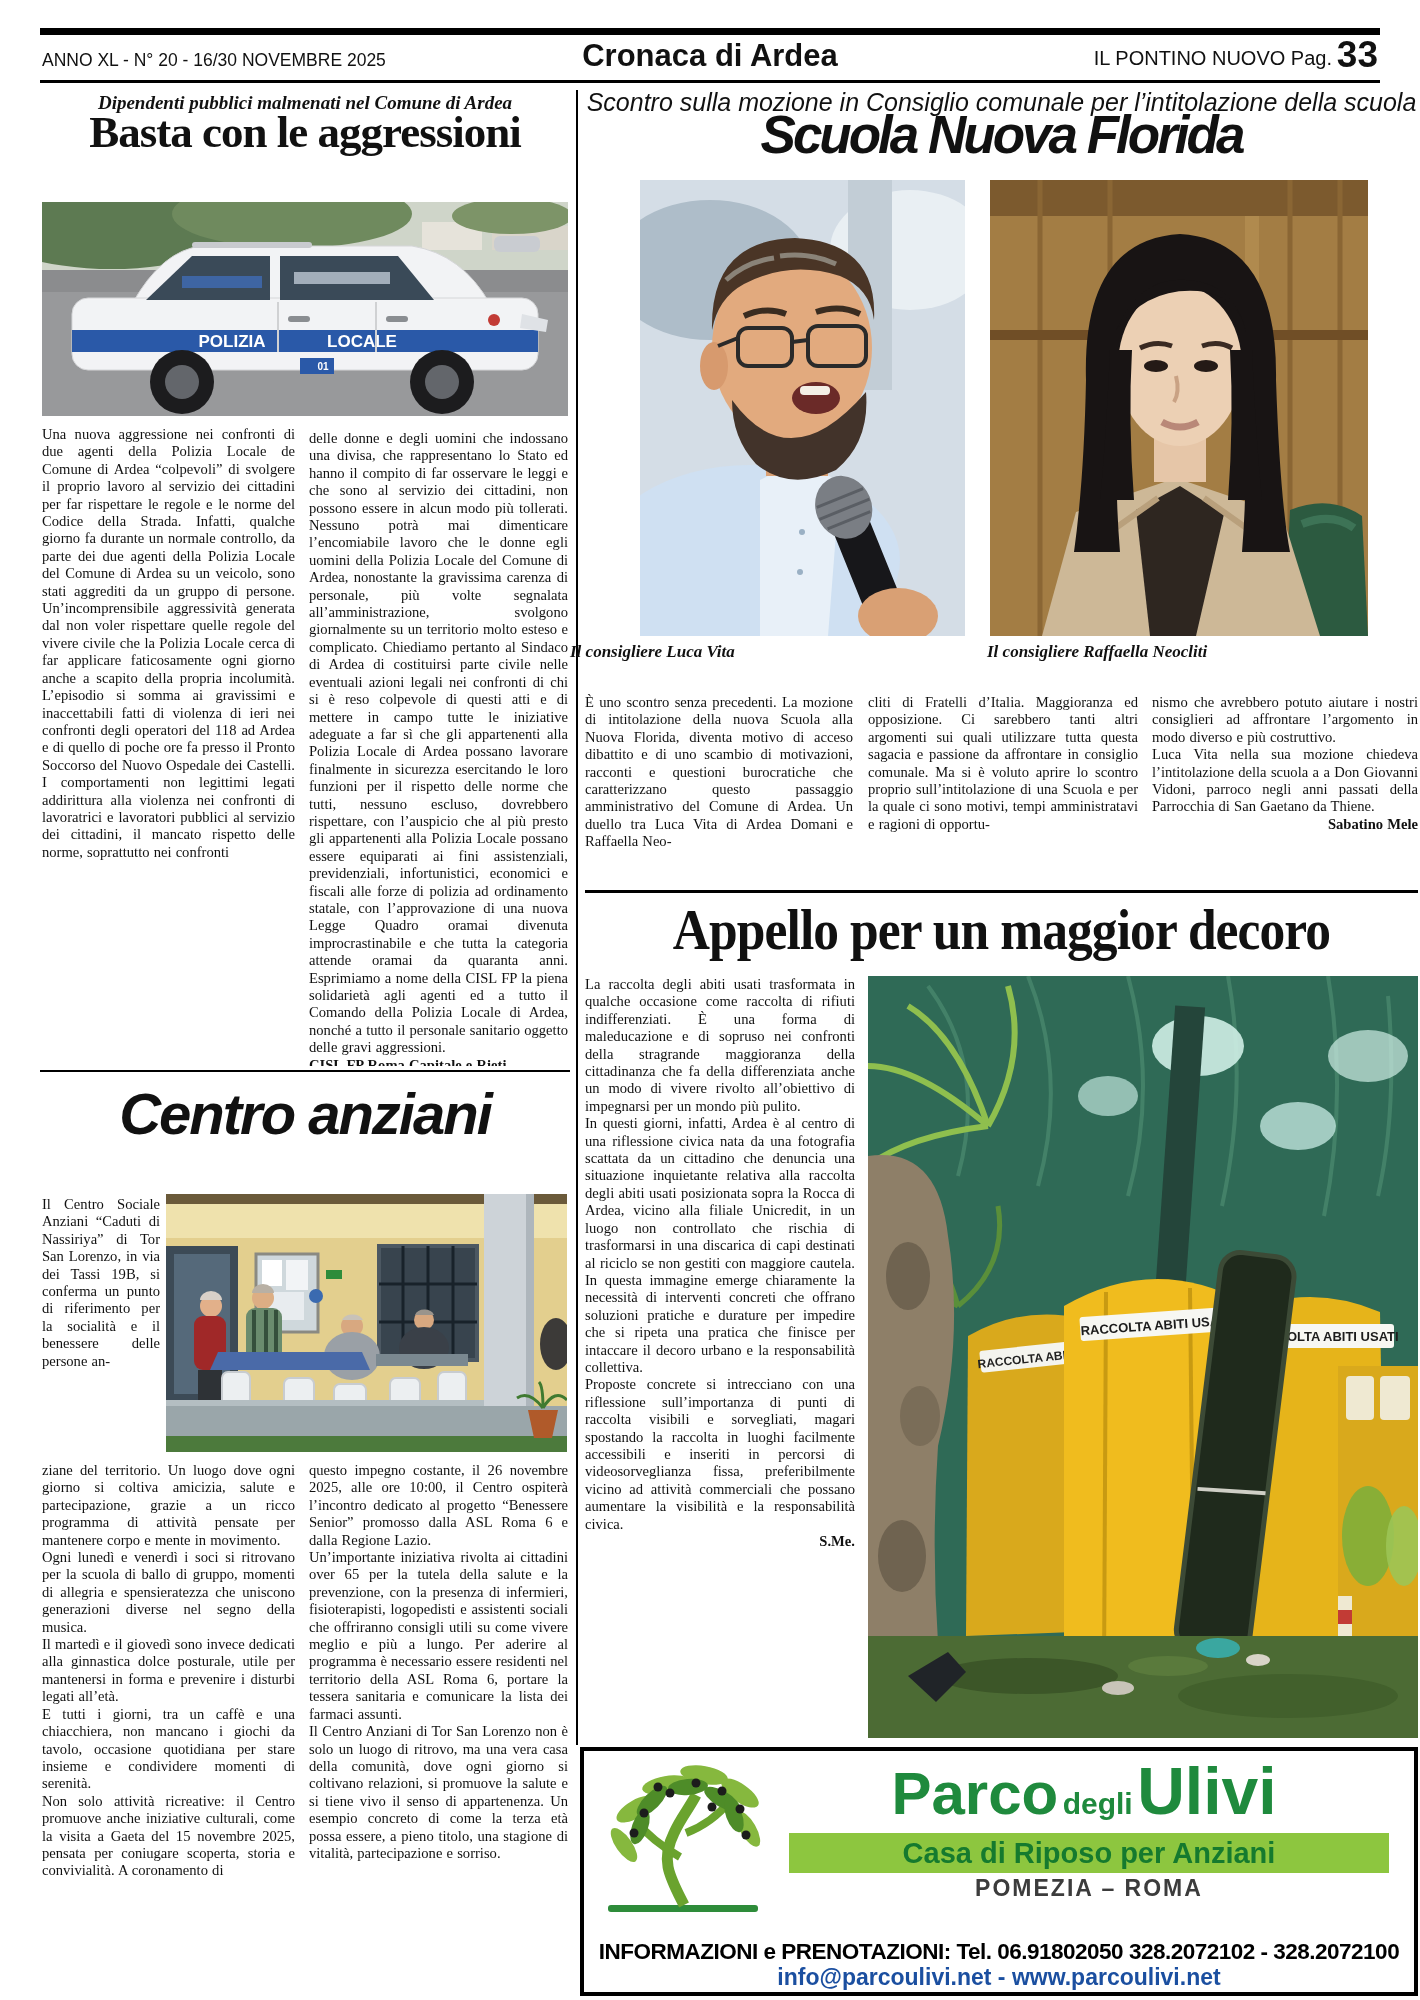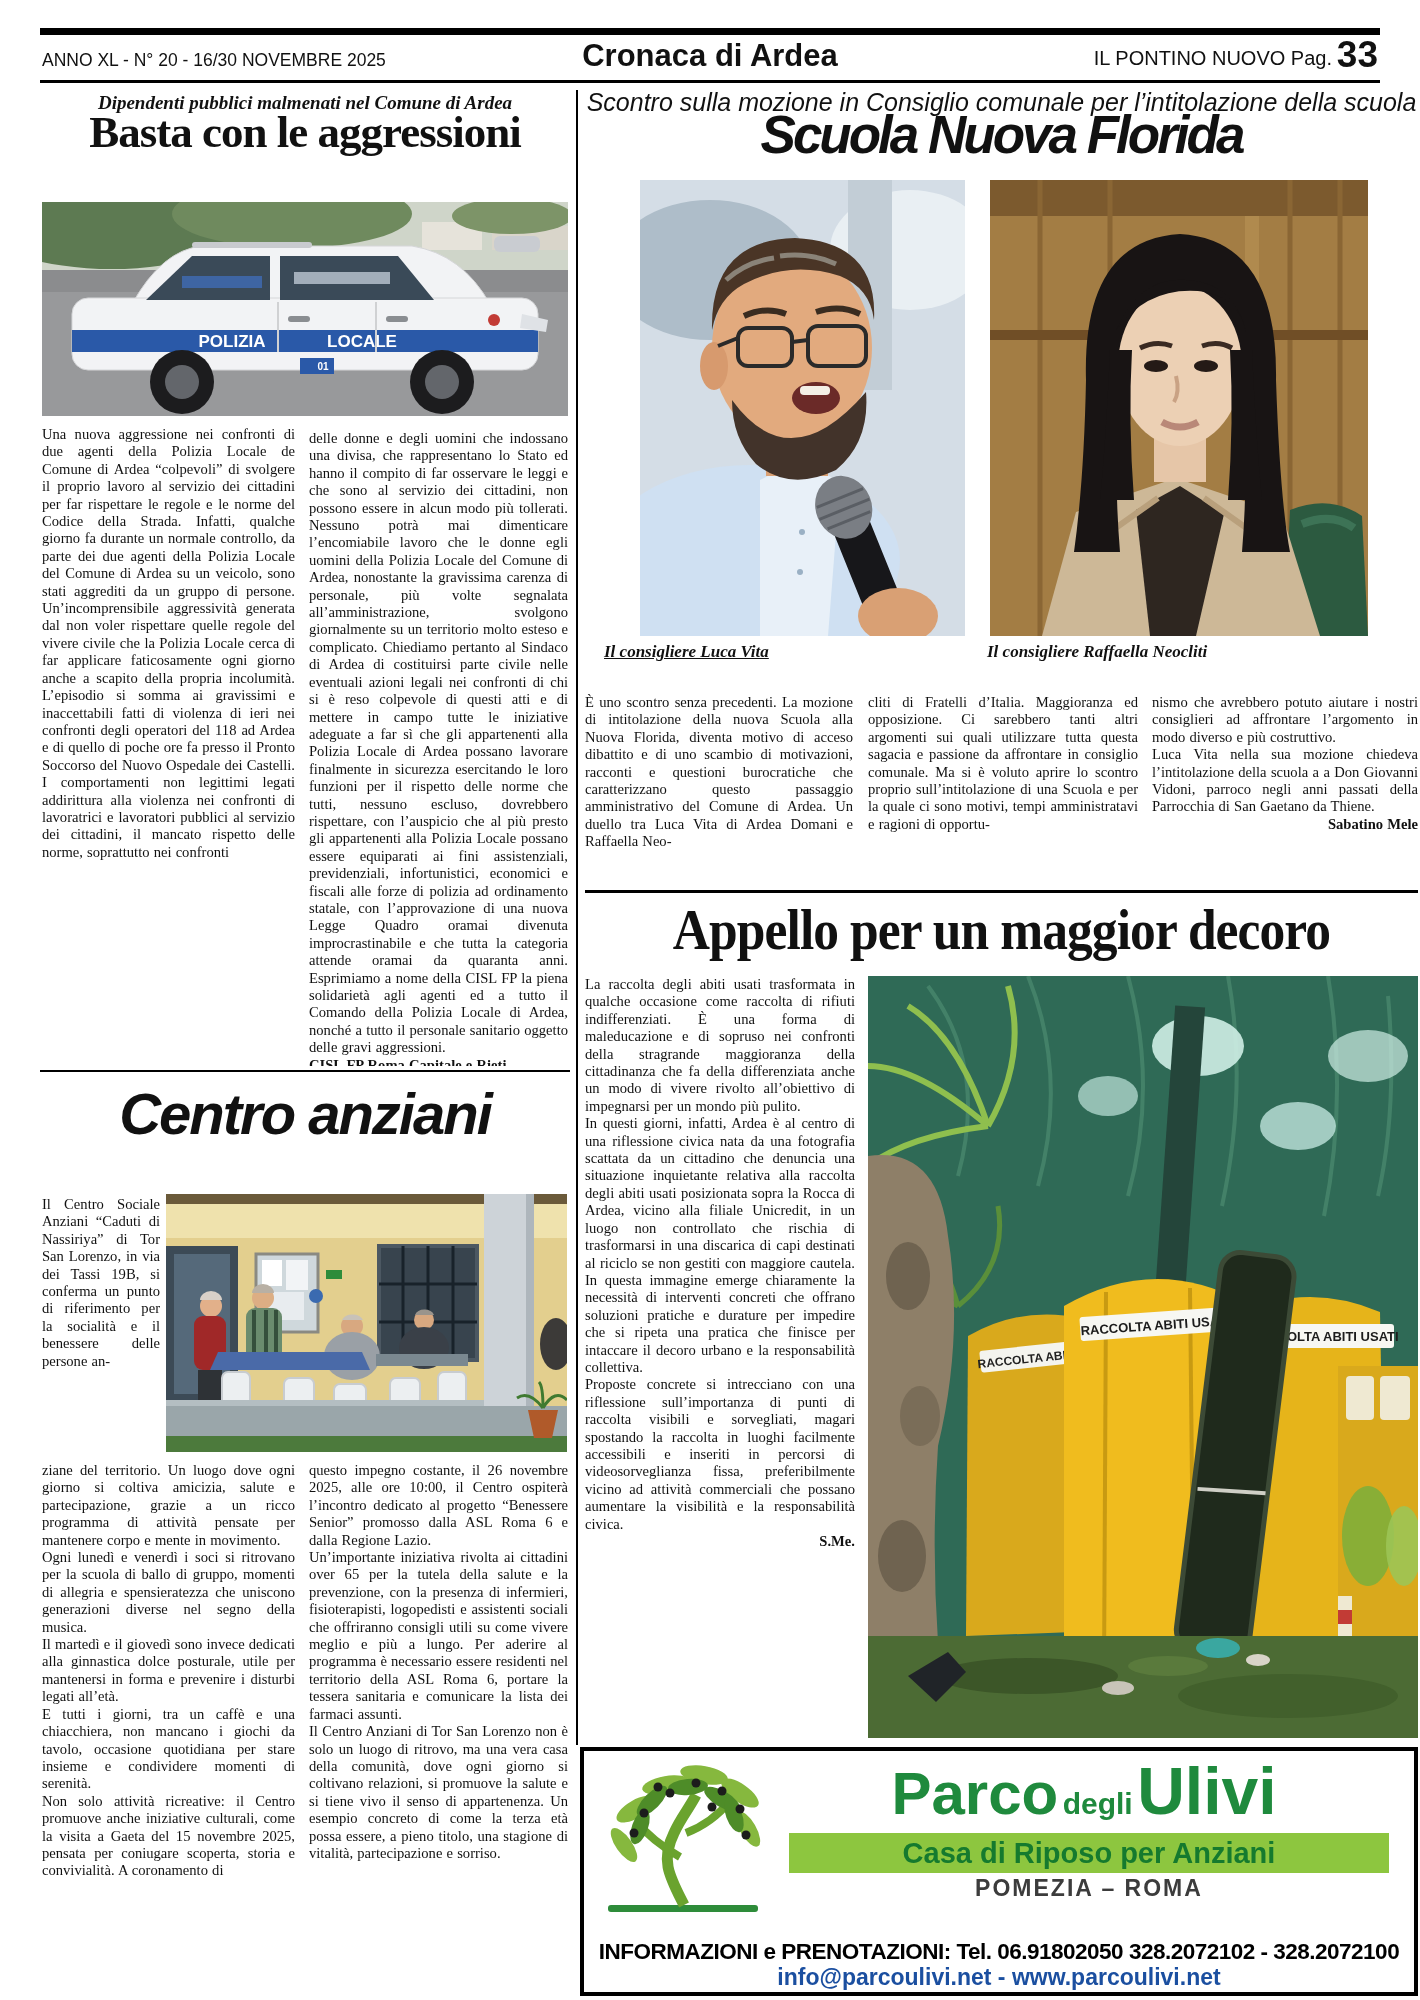--- a/index.html
+++ b/index.html
@@ -236,21 +236,21 @@
       <path d="M120 170 q-4 90 -10 150 l34 0 q-6 -80 -2 -150 Z" fill="#181414"></path>
       <path d="M262 170 q4 90 10 150 l-34 0 q6 -80 2 -150 Z" fill="#181414"></path>
       <path d="M150 168 q16 -8 32 -2 M212 166 q16 -6 30 2" stroke="#3a2a22" stroke-width="5" fill="none"></path>
       <ellipse cx="166" cy="186" rx="12" ry="6" fill="#241a16"></ellipse>
       <ellipse cx="216" cy="186" rx="12" ry="6" fill="#241a16"></ellipse>
       <path d="M186 196 q4 16 -2 26" stroke="#c9a284" stroke-width="4" fill="none"></path>
       <path d="M172 242 q18 10 36 0" stroke="#b98878" stroke-width="7" fill="none"></path>
     </svg>
   </div>
 
-  <div class="abs caption" style="left:604px;top:642px;width:380px;text-decoration:underline;">Il consigliere Luca Vita</div>
+  <div class="abs caption" style="left:570px;top:642px;width:380px;">Il consigliere Luca Vita</div>
   <div class="abs caption" style="left:987px;top:642px;width:400px;">Il consigliere Raffaella Neocliti</div>
 
   <div class="col" style="left:585px;top:694px;width:268px;height:192px;">
     <p>È uno scontro senza precedenti. La mozione di intitolazione della nuova Scuola alla Nuova Florida, diventa motivo di acceso dibattito e di uno scambio di motivazioni, racconti e questioni burocratiche che caratterizzano questo passaggio amministrativo del Comune di Ardea. Un duello tra Luca Vita di Ardea Domani e Raffaella Neo-</p>
   </div>
   <div class="col" style="left:868px;top:694px;width:270px;height:192px;">
     <p>cliti di Fratelli d’Italia. Maggioranza ed opposizione.  Ci sarebbero tanti altri argomenti sui quali utilizzare tutta questa sagacia e passione da affrontare in consiglio comunale. Ma si è voluto aprire lo scontro proprio sull’intitolazione di una Scuola e per la quale ci sono motivi, tempi amministratavi e ragioni di opportu-</p>
   </div>
   <div class="col" style="left:1152px;top:694px;width:266px;height:192px;">
     <p>nismo che avrebbero potuto aiutare i nostri consiglieri ad affrontare l’argomento in modo diverso e più costruttivo.</p>

